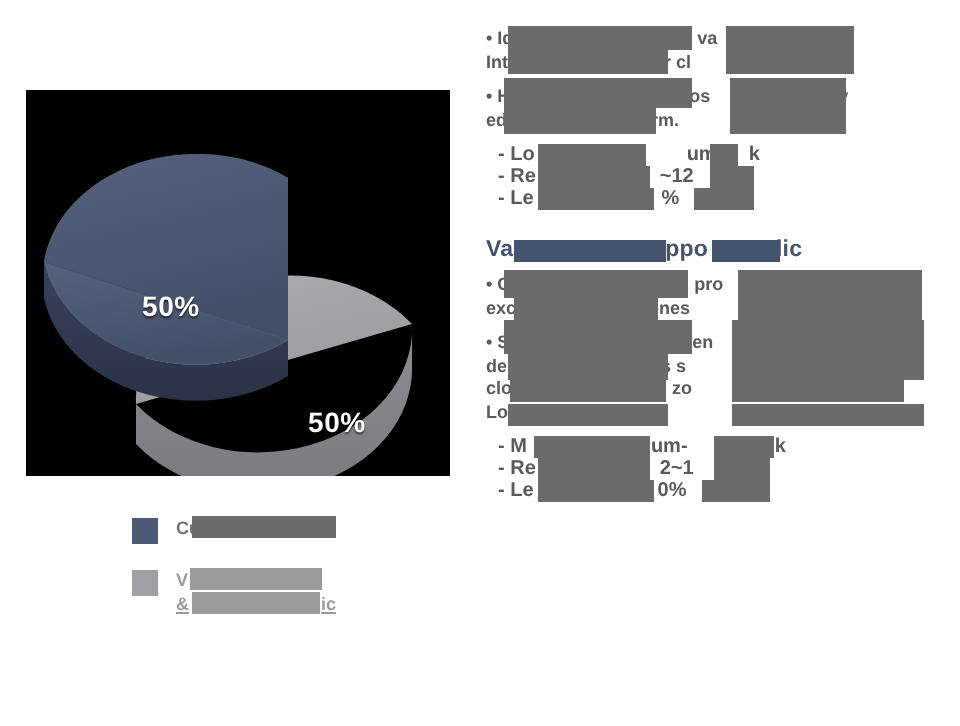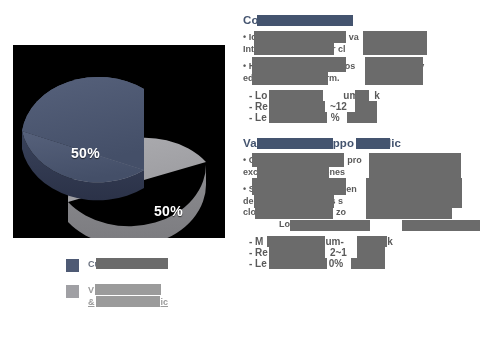--- a/index.html
+++ b/index.html
@@ -133,24 +133,20 @@
           <span class="redact light" style="left:8px;top:0px;width:64px;height:11px;"></span>
         </span>
       </span>
     </div>
   </div>
 
   <div class="content">
 
     <div>
 
-      <div class="heading">
-        <span>Co</span>
-        <span class="redact heading-r" style="left:14px;top:1px;width:96px;height:11px;"></span>
-      </div>
 
       <div class="bullet">
         <span style="display:block;position:relative;">
           <span>• Id</span><span style="margin-left:92px;">va</span><span style="margin-left:62px;">e</span>
           <span class="redact" style="left:11px;top:-1px;width:92px;height:12px;"></span>
           <span class="redact" style="left:120px;top:-1px;width:64px;height:12px;"></span>
         </span>
         <span style="display:block;position:relative;">
           <span>Int</span><span style="margin-left:78px;">r cl</span>
           <span class="redact" style="left:11px;top:-1px;width:80px;height:12px;"></span>
@@ -220,21 +216,21 @@
         <span style="display:block;position:relative;">
           <span>de</span><span style="margin-left:72px;">as s</span>
           <span class="redact" style="left:11px;top:-1px;width:80px;height:13px;"></span>
           <span class="redact" style="left:123px;top:-1px;width:96px;height:13px;"></span>
         </span>
         <span style="display:block;position:relative;">
           <span>clo</span><span style="margin-left:72px;">n zo</span><span style="margin-left:78px;">es</span>
           <span class="redact" style="left:12px;top:-1px;width:78px;height:13px;"></span>
           <span class="redact" style="left:123px;top:-1px;width:86px;height:13px;"></span>
         </span>
-        <span style="display:block;position:relative;margin-left:36px;">
+        <span style="display:block;position:relative;">
           <span>Lo</span>
           <span class="redact" style="left:11px;top:1px;width:80px;height:11px;"></span>
           <span class="redact" style="left:123px;top:1px;width:96px;height:11px;"></span>
         </span>
       </div>
 
       <div class="sublist">
         <div class="subitem">
           <span>- M</span><span style="margin-left:62px;">um-</span><span style="margin-left:38px;">sk</span>
           <span class="redact" style="left:24px;top:0px;width:58px;height:11px;"></span>

